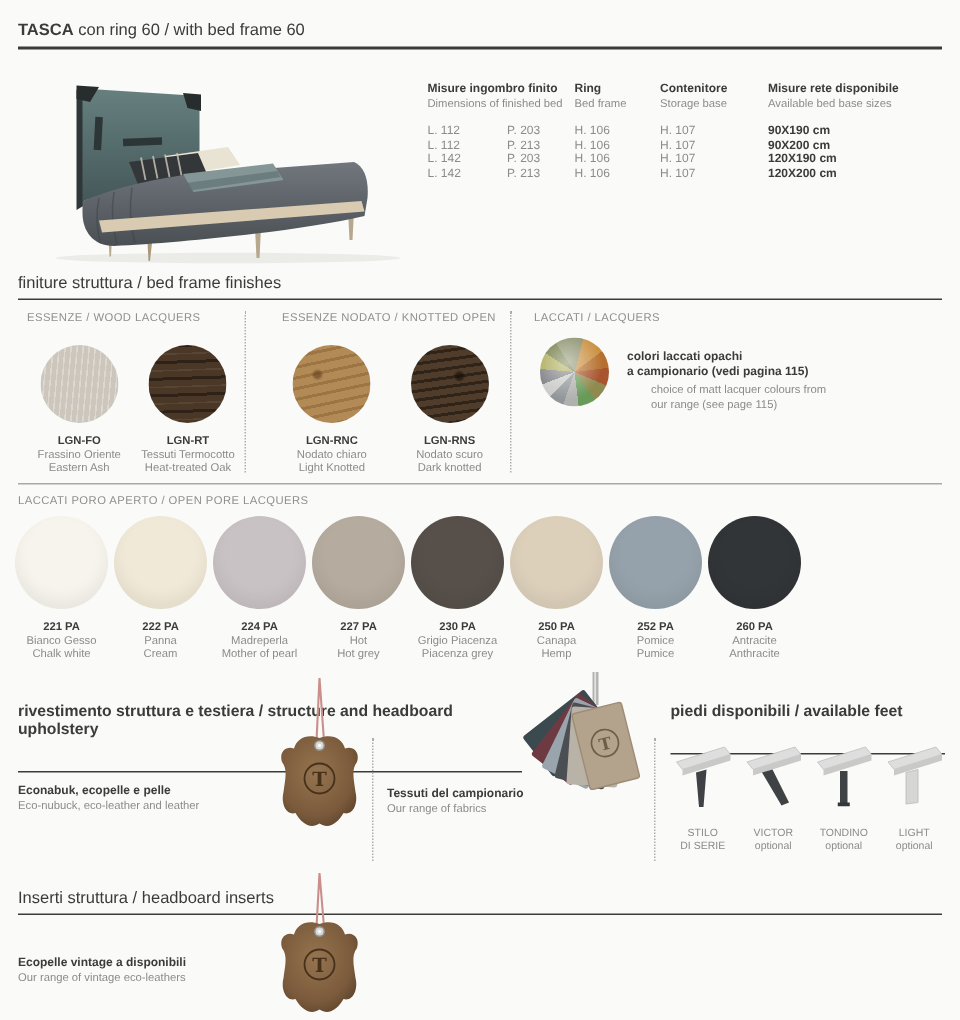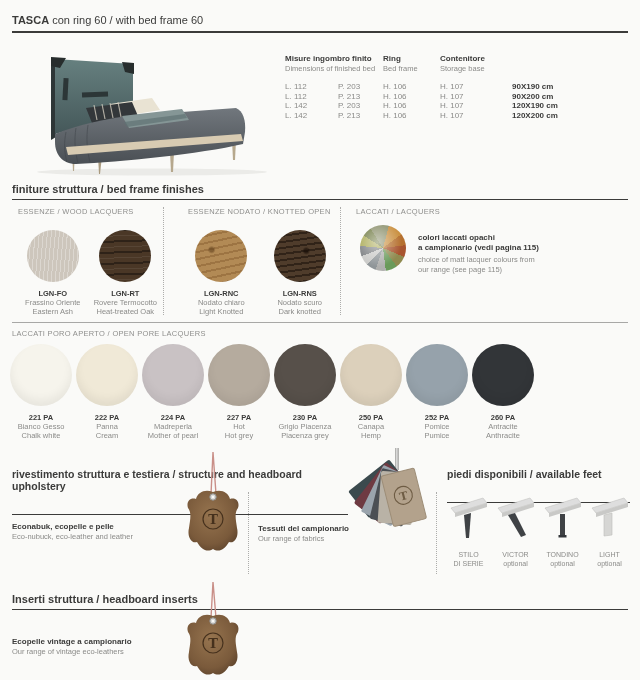--- a/index.html
+++ b/index.html
@@ -14,21 +14,21 @@
   
   .dim-table{left:285px;top:54px;width:345px;font-size:8px;line-height:10px;}
   .dim-grid{display:grid;grid-template-columns:53px 45px 57px 72px 1fr;}
   .dim-head{font-weight:bold;color:#3b3b3a;}
   .dim-sub{color:#8b8b89;font-size:7.5px;font-weight:normal;}
   .span2{grid-column:span 2;}
   .dim-spacer{height:8px;grid-column:1 / -1;}
   .dim-cell{color:#8b8b89;line-height:9.6px;}
   .dim-size{color:#3b3b3a;font-weight:bold;line-height:9.6px;}
   
-  .section-title{font-weight:bold;font-size:11px;color:#3b3b3a;border-bottom:1.5px solid #3b3b3a;padding-bottom:4px;}
+  .section-title{font-weight:normal;font-size:11px;color:#3b3b3a;border-bottom:1.5px solid #3b3b3a;padding-bottom:4px;}
   .sub-title{font-weight:bold;font-size:10.5px;color:#3b3b3a;border-bottom:1.5px solid #3b3b3a;padding-bottom:22px;}
   .micro-label{font-size:7.5px;color:#8f8f8d;letter-spacing:.3px;}
   
   .circle{border-radius:50%;}
   .sw-row{display:flex;}
   .sw-item{text-align:center;}
   .sw-item .circle{margin:0 auto 7px auto;}
   .d52{width:52px;height:52px;}
   .d62{width:62px;height:62px;}
   .swatch-code{font-size:7.5px;font-weight:bold;color:#3b3b3a;line-height:9px;}
@@ -42,21 +42,21 @@
   .vdot{width:0;border-left:1px dotted #adadab;}
   .rule-light{border-top:1px solid #a8a8a6;height:0;}
   
   .wheel{
     width:46px;height:46px;border-radius:50%;
     background:
       radial-gradient(circle at 38% 38%,rgba(255,255,255,.55),rgba(255,255,255,0) 60%),
       conic-gradient(from -15deg,#8a8f6a 0 30deg,#c98f3f 30deg 68deg,#b5702f 68deg 98deg,#a8552f 98deg 128deg,#8f8a4f 128deg 158deg,#6a9a5a 158deg 188deg,#b0b0ae 188deg 214deg,#8f9598 214deg 240deg,#c9c9c7 240deg 264deg,#7a7d80 264deg 290deg,#a8a852 290deg 318deg,#6f7a42 318deg 342deg,#8a8f6a 342deg 360deg);
   }
   .lacq-bold{font-size:8px;font-weight:bold;line-height:10px;color:#3b3b3a;}
-  .lacq-gray{font-size:7.5px;color:#8b8b89;line-height:10px;margin-top:2px;}
+  .lacq-gray{font-size:7.5px;color:#8b8b89;line-height:10px;margin-top:2px;margin-left:16px;}
   
   .blk-bold{font-size:8px;font-weight:bold;color:#3b3b3a;line-height:10px;}
   .blk-gray{font-size:7.5px;color:#8b8b89;line-height:10px;}
   
   .feet-row{display:flex;width:188px;}
   .foot-item{width:47px;text-align:center;}
   .foot-label{font-size:7px;color:#8b8b89;line-height:9px;margin-top:6px;}
 </style>
 </head>
 <body>
@@ -115,20 +115,24 @@
         <div class="dim-sub">Dimensions of finished bed</div>
       </div>
       <div class="dim-head">
         <div>Ring</div>
         <div class="dim-sub">Bed frame</div>
       </div>
       <div class="dim-head">
         <div>Contenitore</div>
         <div class="dim-sub">Storage base</div>
       </div>
+      <div class="dim-head">
+        <div>Misure rete disponibile</div>
+        <div class="dim-sub">Available bed base sizes</div>
+      </div>
       <div class="dim-spacer"></div>
 
       <div class="dim-cell">L. 112</div>
       <div class="dim-cell">P. 203</div>
       <div class="dim-cell">H. 106</div>
       <div class="dim-cell">H. 107</div>
       <div class="dim-size">90X190 cm</div>
 
       <div class="dim-cell">L. 112</div>
       <div class="dim-cell">P. 213</div>
@@ -157,21 +161,21 @@
     <div class="sw-row" style="margin-top:14px;">
       <div class="sw-item" style="width:72px">
         <div class="circle d52 tex-fo" style="background-color: rgb(205, 198, 188);"></div>
         <div class="swatch-code">LGN-FO</div>
         <div class="swatch-line">Frassino Oriente</div>
         <div class="swatch-line">Eastern Ash</div>
       </div>
       <div class="sw-item" style="width:78px">
         <div class="circle d52 tex-rt" style="background-color: rgb(74, 55, 38);"></div>
         <div class="swatch-code">LGN-RT</div>
-        <div class="swatch-line">Rovere Termocotto</div>
+        <div class="swatch-line">Tessuti Termocotto</div>
         <div class="swatch-line">Heat-treated Oak</div>
       </div>
     </div>
   </div>
 
   <div class="abs vdot" style="left:163px;top:207px;height:108px"></div>
 
   <div class="abs" style="left:188px;top:207px;width:145px">
     <div class="micro-label">ESSENZE NODATO / KNOTTED OPEN</div>
     <div class="sw-row" style="margin-top:14px;gap:12px;">
@@ -353,21 +357,21 @@
       <div class="foot-label">
         <div>LIGHT</div>
         <div>optional</div>
       </div>
     </div>
   </div>
 
   <div class="abs section-title" style="left:12px;top:593px;width:616px">Inserti struttura / headboard inserts</div>
 
   <div class="abs" style="left:12px;top:637px;width:180px">
-    <div class="blk-bold">Ecopelle vintage a campionario</div>
+    <div class="blk-bold">Ecopelle vintage a disponibili</div>
     <div class="blk-gray">Our range of vintage eco-leathers</div>
   </div>
 
   <svg class="abs" style="left:183px;top:582px" width="60" height="98" viewBox="0 0 60 98">
     <defs>
       <radialGradient id="hide2" cx="45%" cy="40%" r="70%">
         <stop offset="0" stop-color="#96744f"></stop>
           <stop offset=".7" stop-color="#7a5a3b"></stop>
           <stop offset="1" stop-color="#59402a"></stop>
       </radialGradient>

